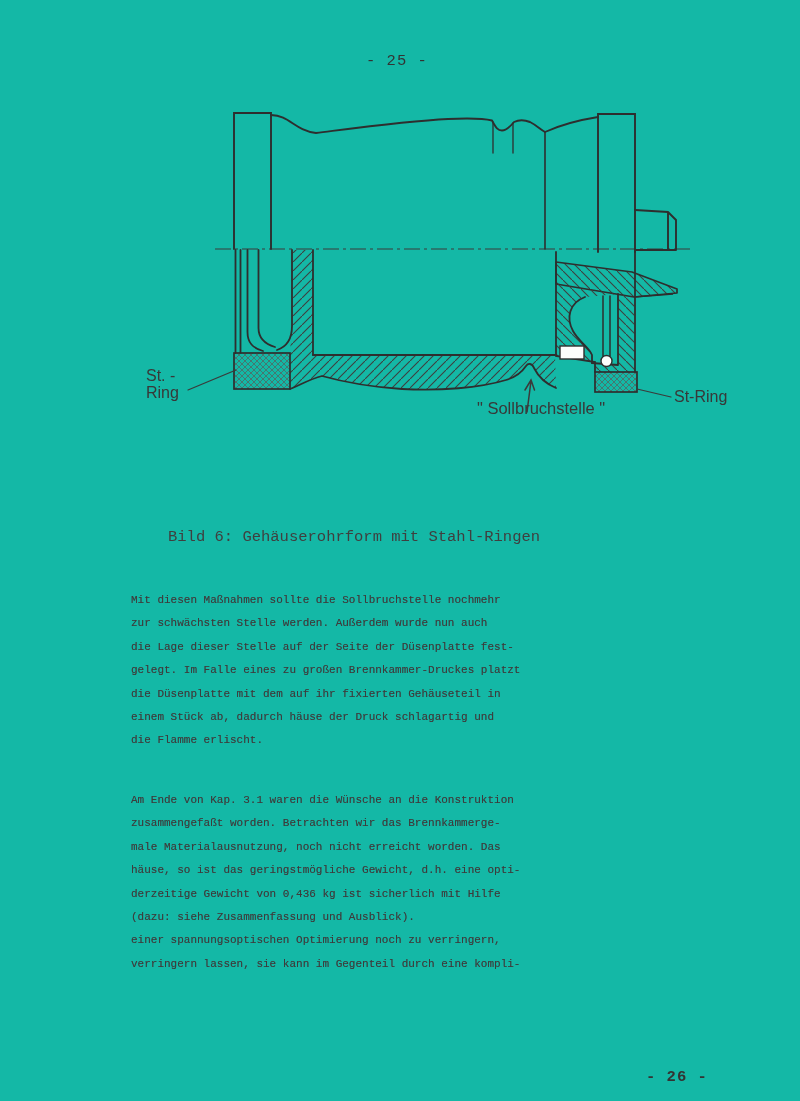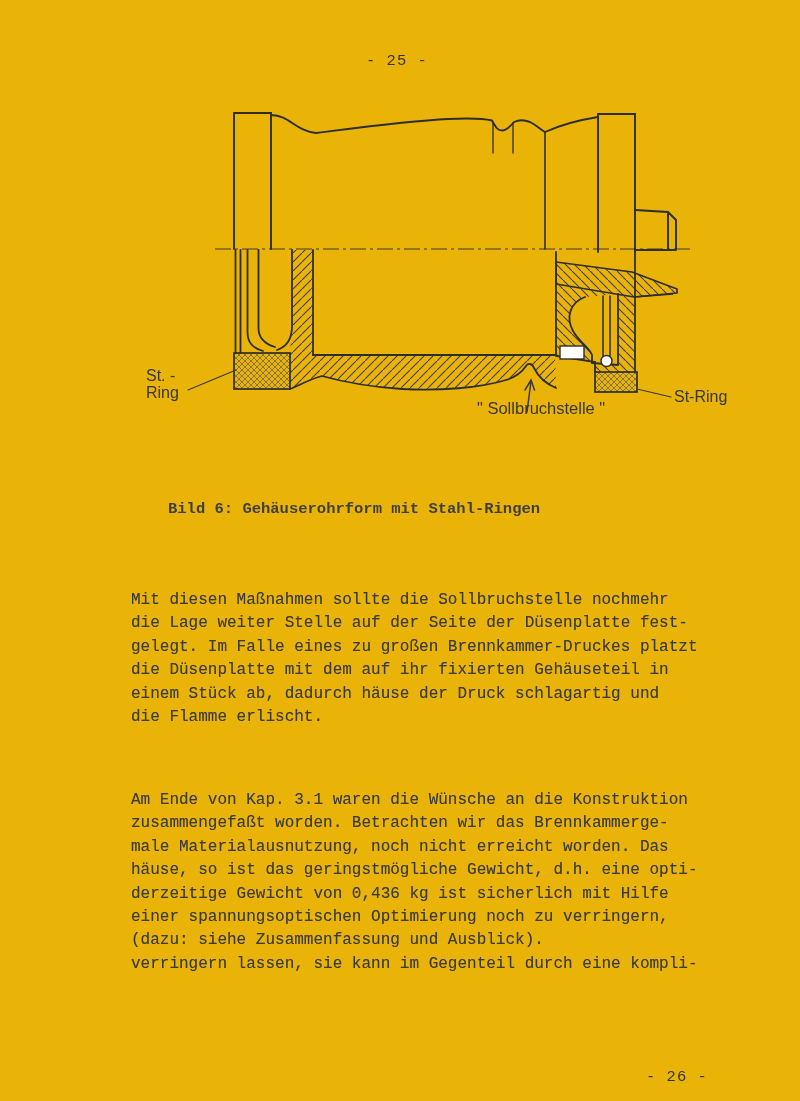--- a/index.html
+++ b/index.html
@@ -1,56 +1,56 @@
 <!DOCTYPE html>
 <html><head>
 <meta charset="utf-8">
 <style>
   html,body{margin:0;padding:0;background:#e8e8e8;}
   .page{
     position:relative;
     width:800px;height:1101px;
     margin:0 auto;
-    background:#eab308;
+    background:#14b8a6;
     overflow:hidden;
     font-family:"Liberation Mono","DejaVu Sans Mono",monospace;
     color:#3a3a3a;
   }
   .pagenum{
     position:absolute;
     font-size:15.5px;
     letter-spacing:1px;
     color:#333;
     white-space:pre;
   }
   .pagenum.top{left:366px;top:52px;}
-  .pagenum.bottom{left:646px;top:1068px;}
+  .pagenum.bottom{left:646px;top:1068px;font-weight:bold;}
   .figure{position:absolute;left:0;top:0;width:800px;height:470px;}
   .figure svg{position:absolute;left:140px;top:100px;}
   .fig-label{
     position:absolute;
     font-family:"Liberation Sans","DejaVu Sans",sans-serif;
     font-size:16px;
     color:#383838;
     white-space:pre;
     line-height:17px;
   }
   .fig-label.left{left:146px;top:367px;}
   .fig-label.right{left:674px;top:388px;}
   .fig-label.sollbruch{left:477px;top:400px;font-size:16.5px;}
   .caption{
-    position:absolute;left:168px;top:500px;
-    font-size:15.5px;color:#3f3f3f;white-space:pre;font-weight:bold;
+    position:absolute;left:168px;top:528px;
+    font-size:15.5px;color:#3f3f3f;white-space:pre;
   }
   .para{position:absolute;left:131px;width:580px;}
   .para.p1{top:589px;}
   .para.p2{top:789px;}
   .line{
     white-space:pre;
-    font-size:16px;
+    font-size:11px;
     line-height:23.4px;
     color:#3c3c3c;
     text-shadow:0 0 .5px rgba(70,70,70,.55);
   }
 </style>
 </head>
 <body>
 
 <div class="page">
 
@@ -142,33 +142,34 @@
 
     <div class="fig-label left"><span>St. -</span><br><span>Ring</span></div>
     <div class="fig-label right">St-Ring</div>
     <div class="fig-label sollbruch">" Sollbruchstelle "</div>
   </div>
 
   <div class="caption">Bild 6: Gehäuserohrform mit Stahl-Ringen</div>
 
   <div class="para p1">
     <div class="line">Mit diesen Maßnahmen sollte die Sollbruchstelle nochmehr</div>
-    <div class="line">die Lage weiter Stelle auf der Seite der Düsenplatte fest-</div>
+    <div class="line">zur schwächsten Stelle werden. Außerdem wurde nun auch</div>
+    <div class="line">die Lage dieser Stelle auf der Seite der Düsenplatte fest-</div>
     <div class="line">gelegt. Im Falle eines zu großen Brennkammer-Druckes platzt</div>
     <div class="line">die Düsenplatte mit dem auf ihr fixierten Gehäuseteil in</div>
     <div class="line">einem Stück ab, dadurch häuse der Druck schlagartig und</div>
     <div class="line">die Flamme erlischt.</div>
   </div>
 
   <div class="para p2">
     <div class="line">Am Ende von Kap. 3.1 waren die Wünsche an die Konstruktion</div>
     <div class="line">zusammengefaßt worden. Betrachten wir das Brennkammerge-</div>
     <div class="line">male Materialausnutzung, noch nicht erreicht worden. Das</div>
     <div class="line">häuse, so ist das geringstmögliche Gewicht, d.h. eine opti-</div>
     <div class="line">derzeitige Gewicht von 0,436 kg ist sicherlich mit Hilfe</div>
+    <div class="line">(dazu: siehe Zusammenfassung und Ausblick).</div>
     <div class="line">einer spannungsoptischen Optimierung noch zu verringern,</div>
-    <div class="line">(dazu: siehe Zusammenfassung und Ausblick).</div>
     <div class="line">verringern lassen, sie kann im Gegenteil durch eine kompli-</div>
   </div>
 
   <div class="pagenum bottom">- 26 -</div>
 
 </div>
 
 </body></html>

